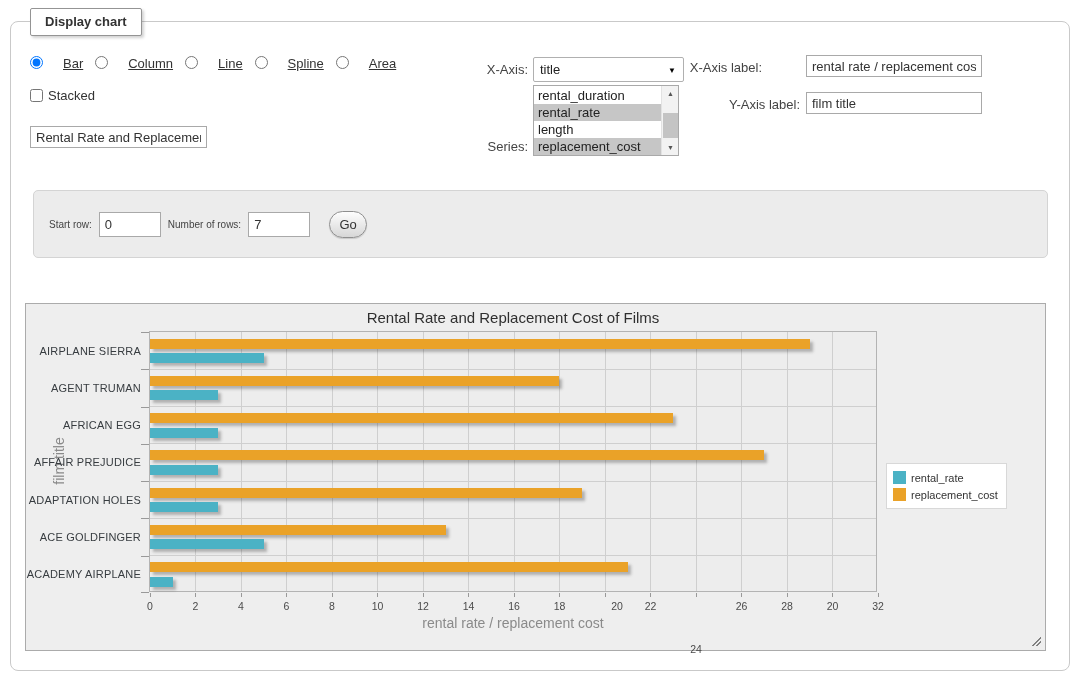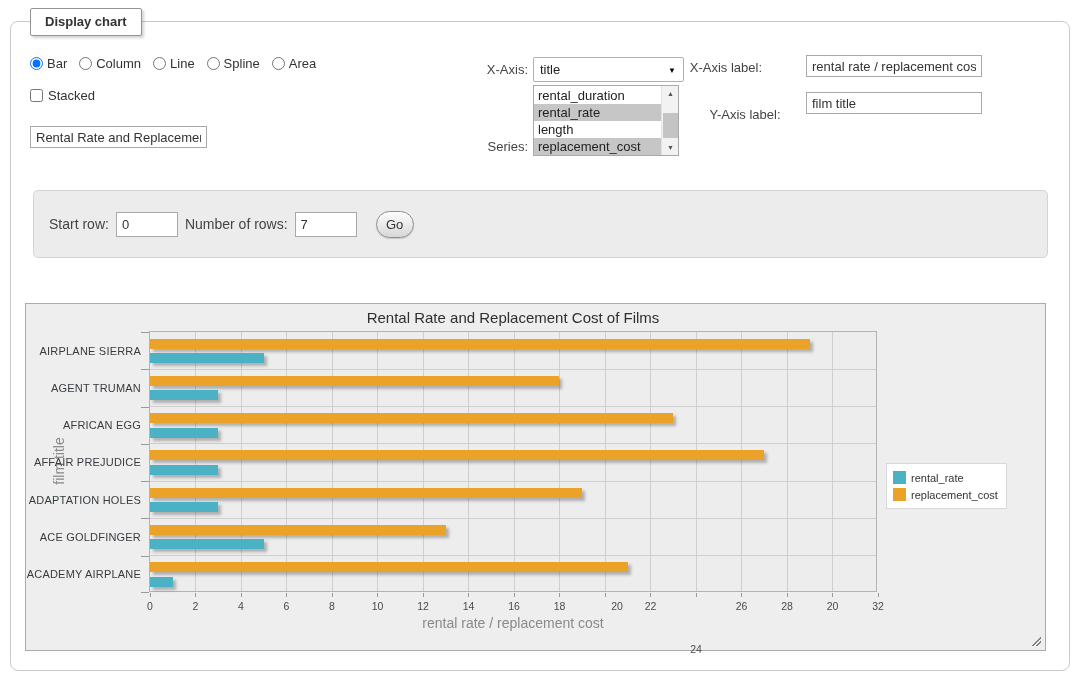--- a/index.html
+++ b/index.html
@@ -9,34 +9,34 @@
 
   
   .fieldset { left:10px; top:21px; width:1060px; height:650px;
     border:1px solid #c9c9c9; border-radius:8px; background:#fff; }
   .legend-box { left:30px; top:8px; background:#fff; border:1px solid #949494;
     border-radius:2px; padding:5px 14px 6px 14px; font-size:13px; font-weight:bold;
     color:#333; box-shadow:2px 2px 3px rgba(0,0,0,0.18); z-index:3; }
 
   
   .radio-group { left:30px; top:56px; display:flex; align-items:center; gap:12px; font-size:13px; color:#333; }
-  .radio-item { display:flex; align-items:center; gap:4px; cursor:default; }
+  .radio-item { display:flex; gap:20px; cursor:default;text-decoration:underline; }
   .radio-item input { width:13px; height:13px; margin:0; }
   .check-row { left:30px; top:88px; display:flex; align-items:center; gap:5px; font-size:13px; }
   .check-row input { width:13px; height:13px; margin:0; }
 
   input[type=text] { border:1px solid #a9a9a9; background:#fff; font-family:"Liberation Sans",sans-serif;
     font-size:13px; color:#333; padding:1px 5px; height:22px; }
   .title-input { left:30px; top:126px; width:177px; }
 
   .lbl { font-size:13px; color:#444; text-align:right; }
   .lbl-xaxis  { left:420px; top:62px;  width:108px; }
   .lbl-series { left:420px; top:139px; width:108px; }
   .lbl-xlab   { left:652px; top:60px;  width:110px; }
-  .lbl-ylab   { left:690px; top:107px;  width:110px;text-align:center; }
+  .lbl-ylab   { left:690px; top:97px;  width:110px; }
 
   .fake-select { left:533px; top:57px; width:151px; height:25px; background:#fff;
     border:1px solid #b0b0b0; border-radius:2px; display:flex; align-items:center;
     padding-left:6px; font-size:13px; color:#222; }
   .fake-select .arrow { position:absolute; right:7px; top:8px; font-size:8px; color:#000; }
 
   .multiselect { left:533px; top:85px; width:146px; height:71px; background:#fff;
     border:1px solid #a9a9a9; overflow:hidden; }
   .multiselect .opts { position:absolute; left:0; top:1px; right:17px; }
   .multiselect .opt { height:17px; line-height:17px; padding-left:4px; font-size:13px;
@@ -49,21 +49,21 @@
   .scroll-btn.up { top:0; }  .scroll-btn.down { bottom:0; }
   .scroll-thumb { position:absolute; left:1px; width:15px; top:27px; height:25px; background:#c4c4c4; }
 
   .xlab-input { left:806px; top:55px; width:176px; }
   .ylab-input { left:806px; top:92px; width:176px; }
 
   
   .rows-panel { left:33px; top:190px; width:1015px; height:68px; background:#ececec;
     border:1px solid #d4d4d4; border-radius:5px; display:flex; align-items:center;
     padding-left:15px; gap:7px; }
-  .rows-panel .lblp { font-size:14px; color:#444; }
+  .rows-panel .lblp { font-size:10px; color:#444; }
   .rows-panel input { width:62px; height:25px; }
   .go-btn { margin-left:12px; width:38px; height:27px; border-radius:14px;
     border:1px solid #8f8f8f; background:linear-gradient(#fdfdfd,#d7d7d7);
     font-size:13px; color:#333; font-family:"Liberation Sans",sans-serif;
     box-shadow:0 1px 1px rgba(0,0,0,0.15); }
 
   
   .chart-container { left:25px; top:303px; width:1021px; height:348px;
     background:#eeeeee; border:1px solid #ababab; }
   .chart-title { position:absolute; left:123px; top:5px; width:728px; text-align:center;

